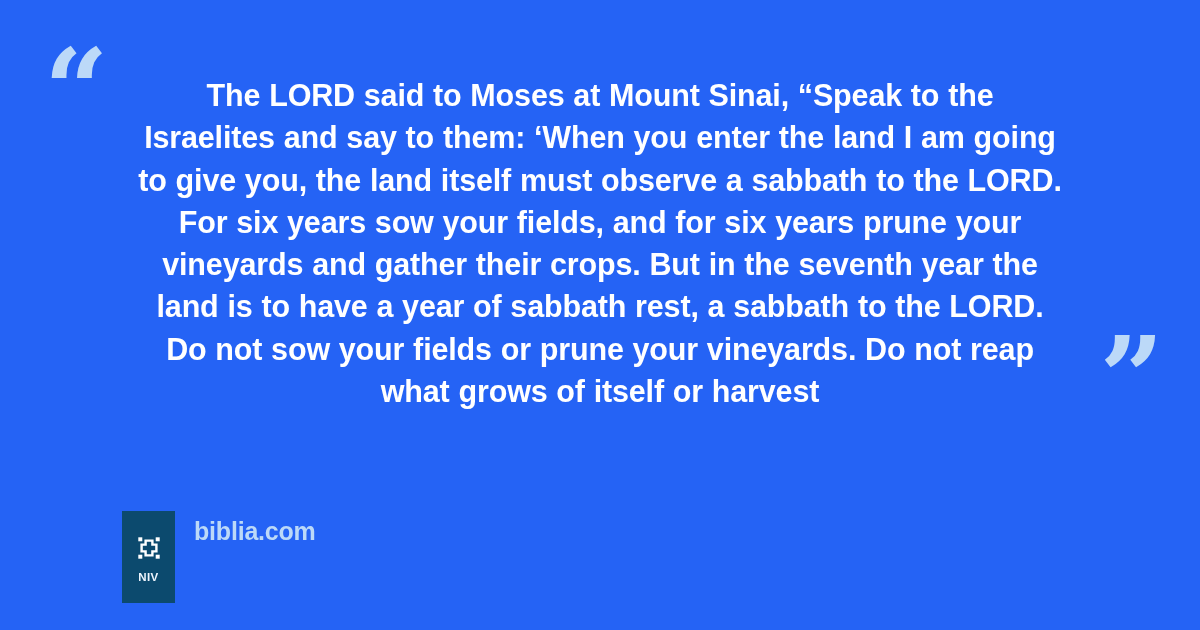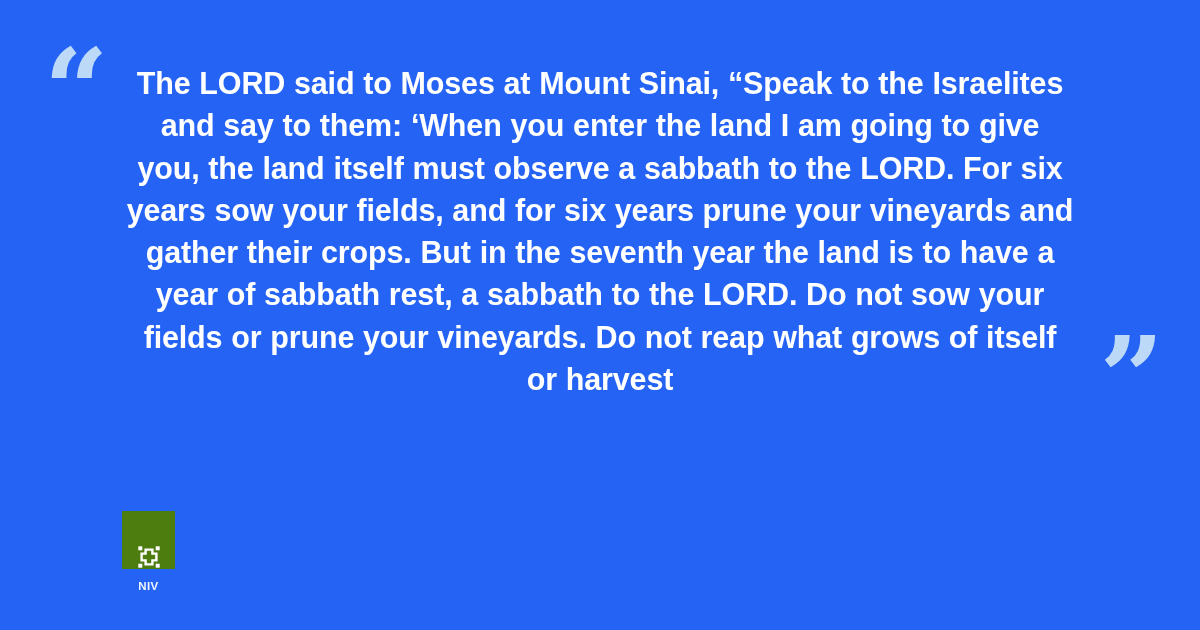--- a/index.html
+++ b/index.html
@@ -51,43 +51,43 @@
     width: 948px;
     text-align: center;
   }
   #quote-text {
     color: #ffffff;
     font-size: 30.5px;
     font-weight: 700;
     line-height: 42.3px;
     letter-spacing: -0.15px;
     word-spacing: 0.5px;
-    margin: 0;
+    margin: 12px;
   }
 
   
   #attribution {
     position: absolute;
     left: 122px;
     top: 511px;
     display: flex;
     align-items: flex-start;
   }
 
   #version-badge {
     width: 53px;
-    height: 58px;
-    background: #4d7c0f;
+    height: 92px;
+    background: #0c4a6e;
     display: flex;
     flex-direction: column;
     align-items: center;
     justify-content: flex-start;
     flex: none;
     box-sizing: border-box;
-    padding-top: 31px;
+    padding-top: 22px;
   }
   #version-badge-icon {
     width: 30px;
     height: 30px;
     display: block;
   }
   #version-badge-label {
     margin-top: 9px;
     color: #eef5fd;
     font-size: 11.5px;
@@ -143,16 +143,17 @@
           <rect x="4.3" y="4.3" width="4.0" height="4.0" fill="#ffffff"></rect>
           <rect x="21.7" y="4.3" width="4.0" height="4.0" fill="#ffffff"></rect>
           <rect x="4.3" y="21.7" width="4.0" height="4.0" fill="#ffffff"></rect>
           <rect x="21.7" y="21.7" width="4.0" height="4.0" fill="#ffffff"></rect>
         </svg>
       </span>
       <span id="version-badge-label">NIV</span>
     </div>
 
     <div id="attribution-text">
+      <div id="site-url">biblia.com</div>
     </div>
 
   </div>
 </div>
 
 </body></html>

